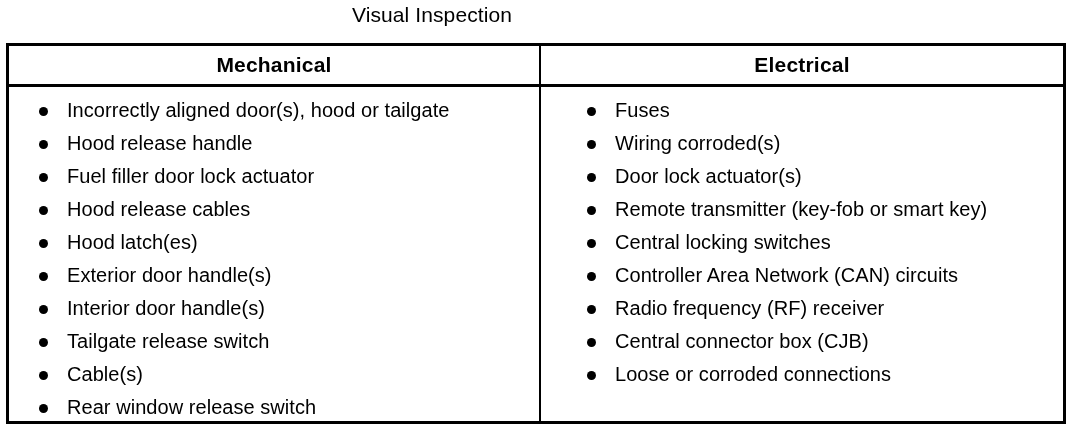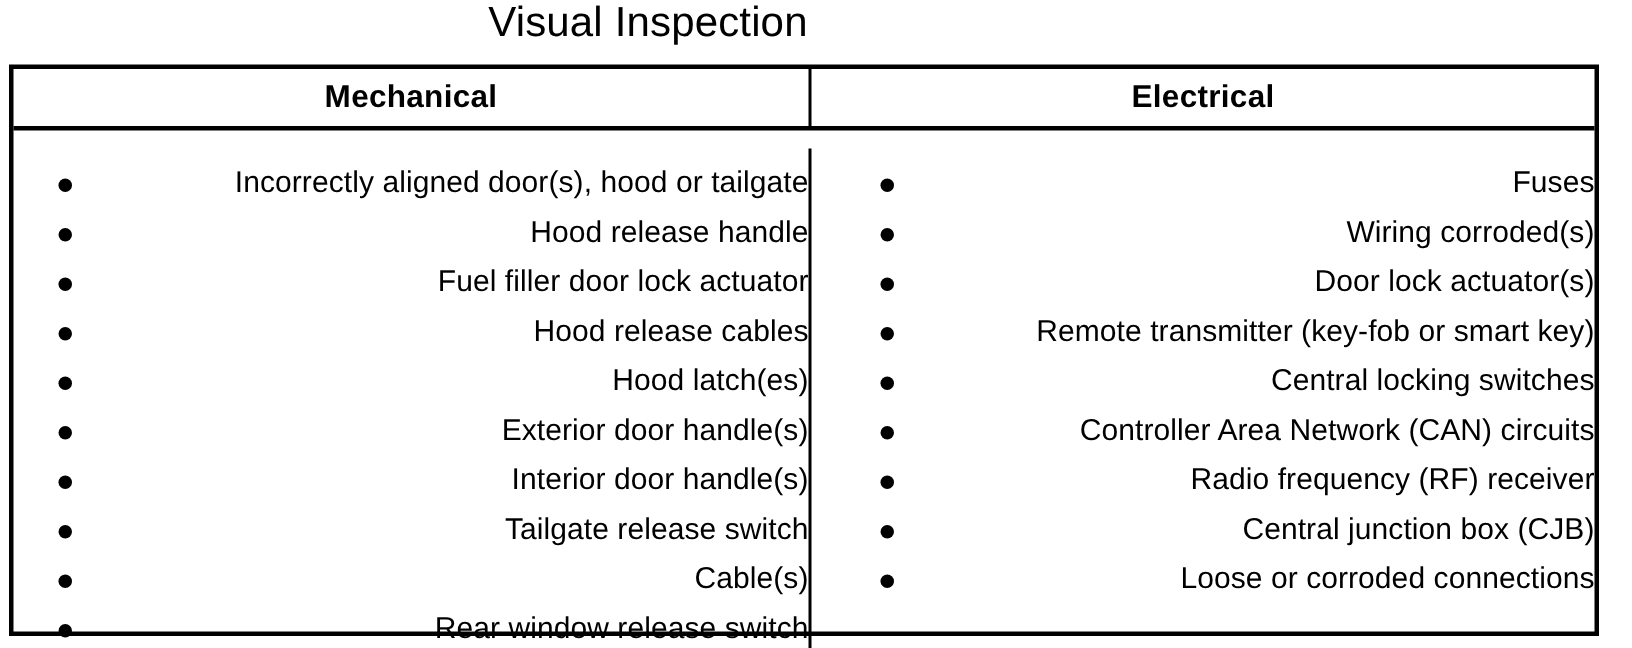--- a/index.html
+++ b/index.html
@@ -24,40 +24,39 @@
     box-sizing: border-box;
   }
 
   
   .figure-title {
     position: absolute;
     left: 0;
     top: 2px;
     width: 864px;
     text-align: center;
-    font-size: 28px;
+    font-size: 21px;
     line-height: 26px;
     font-weight: 400;
     letter-spacing: 0.1px;
     white-space: nowrap;
   }
 
   
   .inspection-table {
     position: absolute;
     left: 6px;
     top: 43px;
     width: 1060px;
     height: 381px;
     box-sizing: border-box;
     border: 3px solid #000000;
     background: #ffffff;
     display: flex;
     flex-direction: column;
-    gap: 12px;
   }
 
   
   .table-head {
     display: flex;
     flex: 0 0 41px;
     height: 41px;
     border-bottom: 3px solid #000000;
     box-sizing: border-box;
   }
@@ -78,21 +77,20 @@
   }
   .head-cell.col-right {
     flex: 1 1 auto;
   }
 
   
   .table-body {
     display: flex;
     flex: 1 1 auto;
     box-sizing: border-box;
-    text-align: right;
   }
   .body-cell {
     box-sizing: border-box;
     padding: 7px 0 0 0;
   }
   .body-cell.col-left {
     flex: 0 0 532px;
     width: 532px;
     border-right: 2px solid #000000;
   }
@@ -169,21 +167,21 @@
 
       <div class="body-cell col-right">
         <ul class="bullet-list right-list" id="list-electrical">
             <li><span class="bullet-marker"></span><span class="item-label">Fuses</span></li>
             <li><span class="bullet-marker"></span><span class="item-label">Wiring corroded(s)</span></li>
             <li><span class="bullet-marker"></span><span class="item-label">Door lock actuator(s)</span></li>
             <li><span class="bullet-marker"></span><span class="item-label">Remote transmitter (key-fob or smart key)</span></li>
             <li><span class="bullet-marker"></span><span class="item-label">Central locking switches</span></li>
             <li><span class="bullet-marker"></span><span class="item-label">Controller Area Network (CAN) circuits</span></li>
             <li><span class="bullet-marker"></span><span class="item-label">Radio frequency (RF) receiver</span></li>
-            <li><span class="bullet-marker"></span><span class="item-label">Central junction box (CJB)</span></li>
+            <li><span class="bullet-marker"></span><span class="item-label">Central connector box (CJB)</span></li>
             <li><span class="bullet-marker"></span><span class="item-label">Loose or corroded connections</span></li>
           </ul>
       </div>
 
     </div>
 
   </div>
 
 </div>
 

